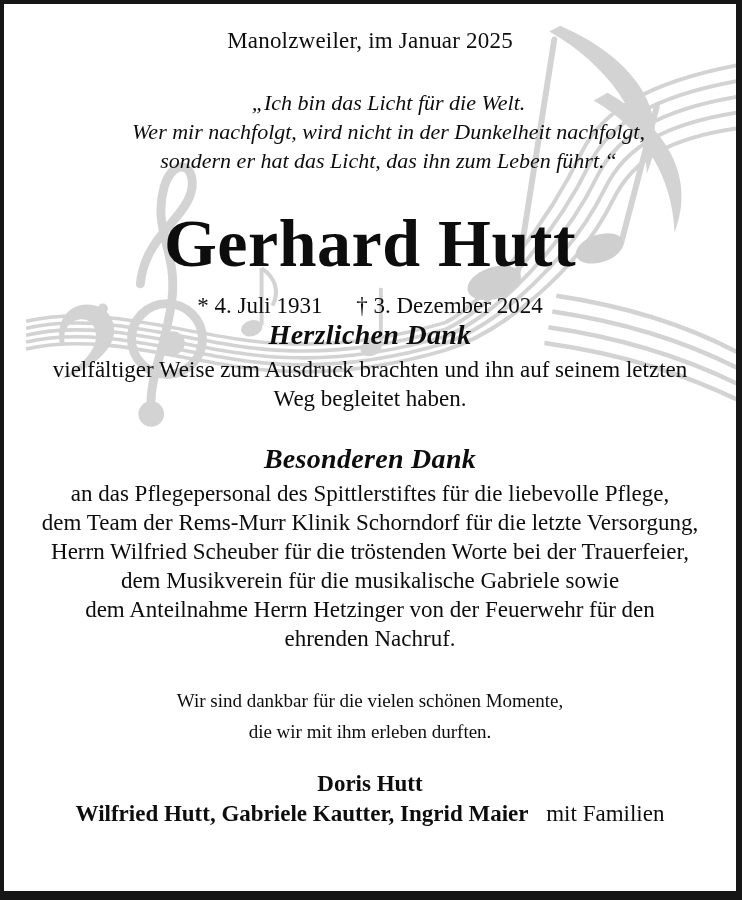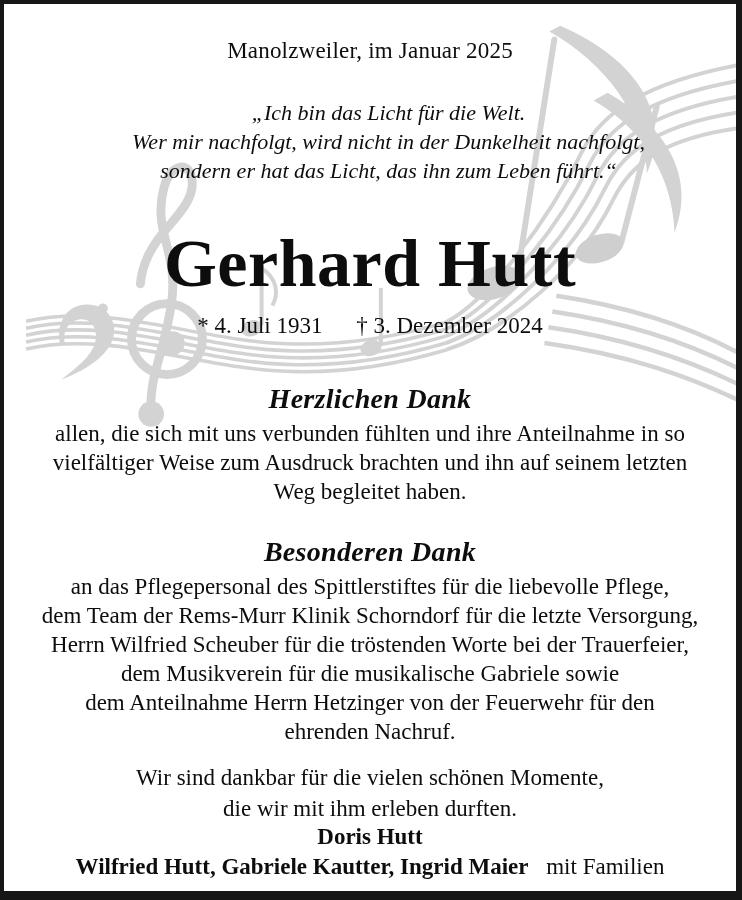--- a/index.html
+++ b/index.html
@@ -10,31 +10,31 @@
     background:#ffffff;
     border-style:solid;
     border-color:#161616;
     border-width:4px 6px 9px 4px;
     overflow:hidden;
     font-family:"Liberation Serif", serif;
     color:#0d0d0d;
   }
   .music{position:absolute;left:0;top:0;width:100%;height:100%;z-index:0;}
   .content{position:relative;z-index:1;text-align:center;}
-  .dateline{margin-top:34px;font-size:23px;letter-spacing:0.2px;}
+  .dateline{margin-top:24px;font-size:23px;letter-spacing:0.2px;}
   .quote{margin-top:34px;font-style:italic;font-size:22px;line-height:29px;padding-left:37px;}
-  .name{margin-top:44px;font-size:68px;font-weight:bold;line-height:1;letter-spacing:0.5px;}
+  .name{margin-top:34px;font-size:68px;font-weight:bold;line-height:1;letter-spacing:0.5px;}
   .dates{margin-top:16px;font-size:23px;}
   .dates .death{margin-left:28px;}
   .section-heading{font-size:28px;font-weight:bold;font-style:italic;letter-spacing:0.3px;}
-  .h1gap{margin-top:44px;}
+  .h1gap{}
   .h2gap{margin-top:30px;}
   .para{font-size:23px;line-height:29px;margin-top:4px;}
-  .gratitude{margin-top:16px;font-size:23px;line-height:31px;}
-  .mourner-primary{font-size:23px;font-weight:bold;}
+  .gratitude{margin-top:32px;font-size:19px;line-height:31px;}
+  .mourner-primary{margin-top:24px;font-size:23px;font-weight:bold;}
   .mourner-secondary{margin-top:4px;font-size:23px;}
   .mourner-secondary .bold{font-weight:bold;}
   .mourner-secondary .families{margin-left:12px;}
 </style>
 </head>
 <body>
 
 <div class="sheet">
 
   <svg class="music" viewBox="0 0 742 900" aria-hidden="true">
@@ -116,21 +116,20 @@
 
     <div class="name">Gerhard Hutt</div>
 
     <div class="dates">
       <span class="birth">* 4. Juli 1931</span>
       <span class="death">† 3. Dezember 2024</span>
     </div>
 
     <div class="section-heading h1gap">Herzlichen Dank</div>
     <div class="para">
-      <div>allen, die sich mit uns verbunden fühlten und ihre Anteilnahme in so</div>
       <div>vielfältiger Weise zum Ausdruck brachten und ihn auf seinem letzten</div>
       <div>Weg begleitet haben.</div>
     </div>
 
     <div class="section-heading h2gap">Besonderen Dank</div>
     <div class="para">
       <div>an das Pflegepersonal des Spittlerstiftes für die liebevolle Pflege,</div>
       <div>dem Team der Rems-Murr Klinik Schorndorf für die letzte Versorgung,</div>
       <div>Herrn Wilfried Scheuber für die tröstenden Worte bei der Trauerfeier,</div>
       <div>dem Musikverein für die musikalische Gabriele sowie</div>

